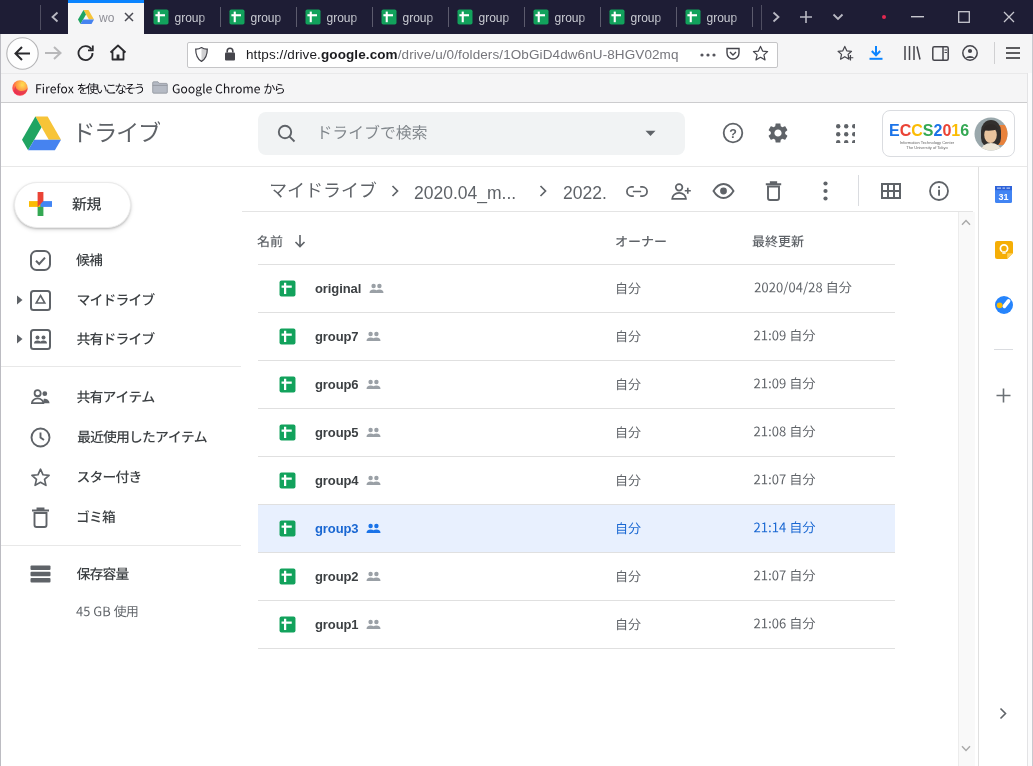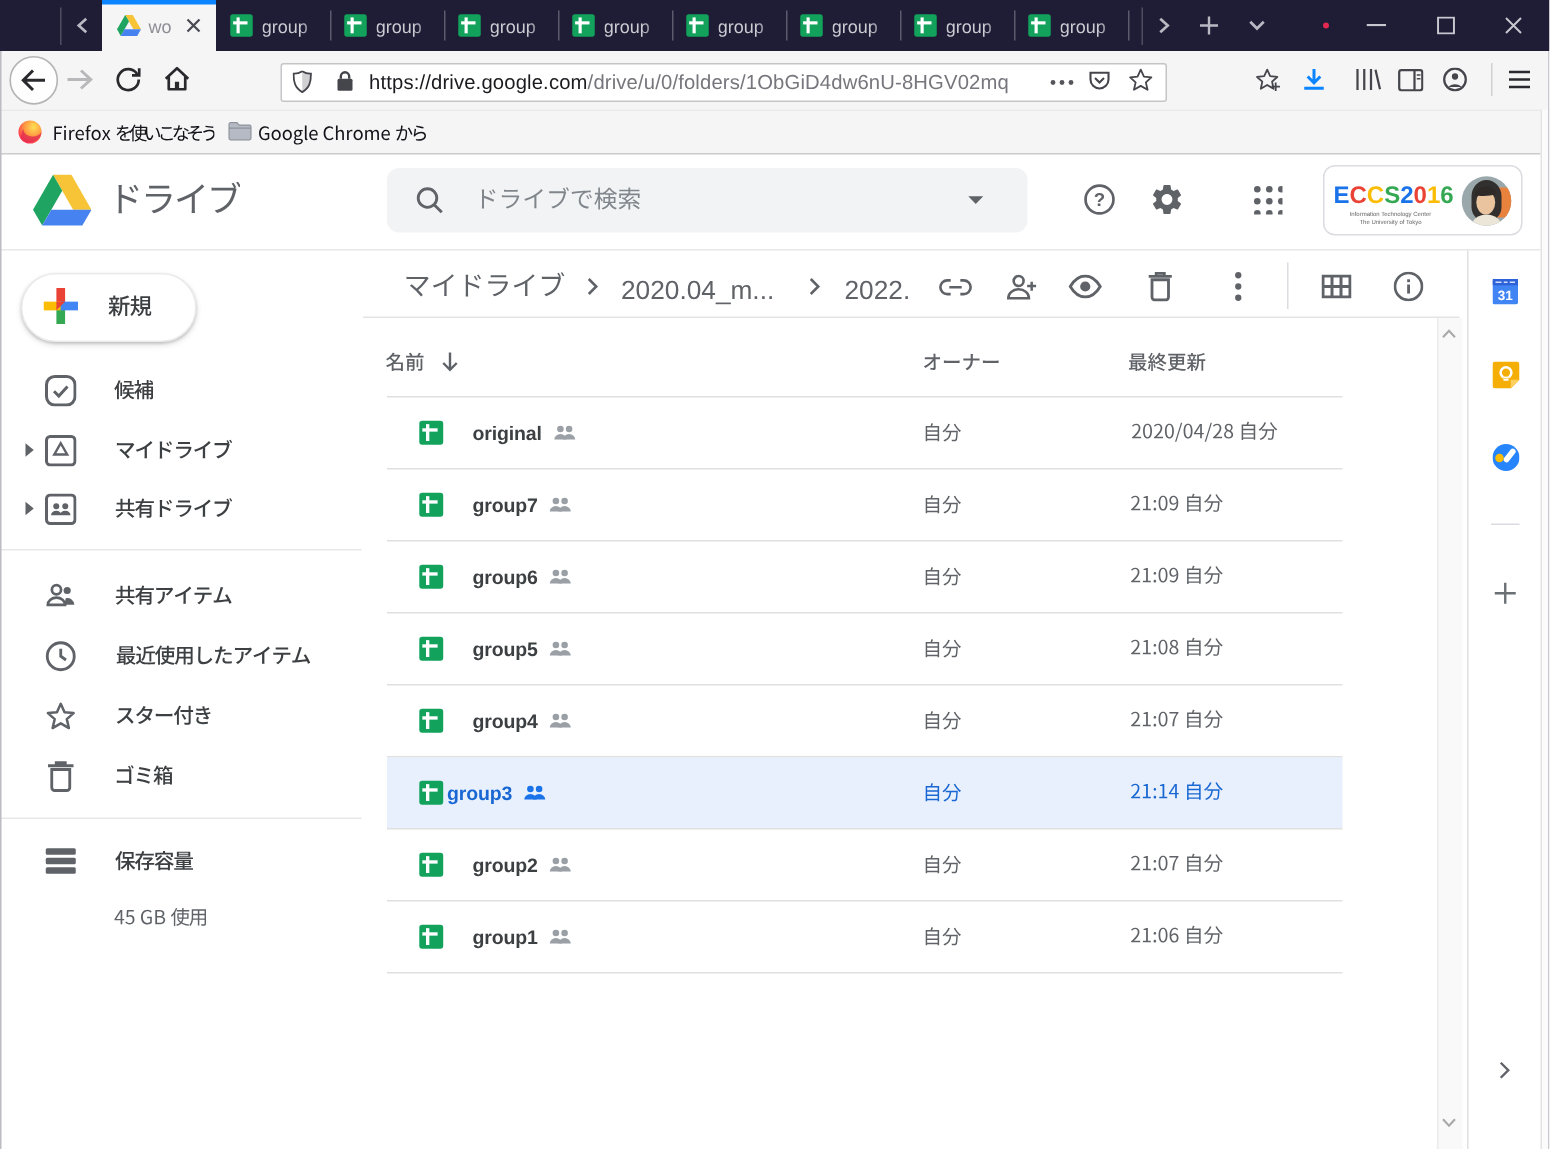--- a/index.html
+++ b/index.html
@@ -142,21 +142,21 @@
   </svg>
 <div class="abs" style="left:187px;top:41.5px;width:589px;height:24px;background:#fff;border:1px solid #c5c5c7;border-radius:2px"></div>
 <svg class="abs" style="left:195px;top:47px" width="13" height="15" viewBox="0 0 13 15">
     <path d="M6.5 0.5 C8.5 1.8 10.5 2.2 12.3 2.1 C12.3 7.5 11.4 11.8 6.5 14.4 C1.6 11.8 0.7 7.5 0.7 2.1 C2.5 2.2 4.5 1.8 6.5 0.5 Z" fill="none" stroke="#45454c" stroke-width="1.2"></path>
     <path d="M6.5 0.5 C8.5 1.8 10.5 2.2 12.3 2.1 C12.3 7.5 11.4 11.8 6.5 14.4 Z" fill="#45454c" opacity=".25"></path>
   </svg>
 <svg class="abs" style="left:224px;top:47px" width="12" height="14" viewBox="0 0 12 14">
     <rect x="1" y="5.5" width="10" height="8" rx="1" fill="#45454c"></rect>
     <path d="M3.2 5.5 V4 a2.8 2.8 0 0 1 5.6 0 V5.5" fill="none" stroke="#45454c" stroke-width="1.6"></path>
   </svg>
-<div class="abs" style="left:246px;top:47px;font-size:13.5px;letter-spacing:.1px;white-space:nowrap"><span style="color:#1b1b1f">https://drive.<b style="font-weight:normal">google.com</b></span><span style="color:#76767c">/drive/u/0/folders/1ObGiD4dw6nU-8HGV02mq</span></div>
+<div class="abs" style="left:246px;top:47px;font-size:13.5px;letter-spacing:.1px;white-space:nowrap"><span style="color:#1b1b1f">https://drive.<b style="font-weight:bold">google.com</b></span><span style="color:#76767c">/drive/u/0/folders/1ObGiD4dw6nU-8HGV02mq</span></div>
 <div class="abs" style="left:730px;top:44px;width:30px;height:20px;background:linear-gradient(90deg,rgba(255,255,255,0),#fff 75%)"></div>
 <svg class="abs" style="left:700px;top:52.5px" width="16" height="4" viewBox="0 0 16 4">
     <circle cx="2" cy="2" r="1.6" fill="#55555c"></circle>
     <circle cx="8" cy="2" r="1.6" fill="#55555c"></circle>
     <circle cx="14" cy="2" r="1.6" fill="#55555c"></circle>
   </svg>
 <svg class="abs" style="left:725px;top:46px" width="16" height="16" viewBox="0 0 16 16">
     <path d="M2 2.5 H14 V7 a6 6 0 0 1 -12 0 Z" fill="none" stroke="#45454c" stroke-width="1.4"></path>
     <path d="M5 6 L8 9 L11 6" fill="none" stroke="#45454c" stroke-width="1.4"></path>
   </svg>
@@ -699,21 +699,21 @@
   </div>
 <div class="abs" style="left:258px;top:505px;width:637px;height:47px;background:#e8f0fe"></div>
 <div class="abs" style="left:258px;top:552px;width:637px;height:1px;background:#e0e0e0"></div>
 <div class="abs" style="left:279px;top:520px;line-height:0">
     <svg width="17" height="17" viewBox="0 0 16 16">
 <rect x="0.5" y="0.5" width="15" height="15" rx="1.8" fill="#12a25c"></rect>
 <rect x="4.7" y="2.6" width="2.1" height="10.6" fill="#fff"></rect>
 <rect x="2.4" y="5.2" width="9.6" height="2.1" fill="#fff"></rect>
 </svg>
   </div>
-<div class="abs" style="left:298px;top:521px;font-size:13px;font-weight:bold;color:#1967d2;letter-spacing:-0.1px">group3<span style="display:inline-block;vertical-align:-1px;margin-left:8px;line-height:0"><svg width="15" height="11" viewBox="0 0 15 11">
+<div class="abs" style="left:315px;top:521px;font-size:13px;font-weight:bold;color:#1967d2;letter-spacing:-0.1px">group3<span style="display:inline-block;vertical-align:-1px;margin-left:8px;line-height:0"><svg width="15" height="11" viewBox="0 0 15 11">
         <circle cx="4.6" cy="3" r="2.2" fill="#1a73e8"></circle>
         <circle cx="10.4" cy="3" r="2.2" fill="#1a73e8"></circle>
         <path d="M0.5 10 a4.1 3.6 0 0 1 8.2 0Z" fill="#1a73e8"></path>
         <path d="M6.3 10 a4.1 3.6 0 0 1 8.2 0Z" fill="#1a73e8"></path>
       </svg></span></div>
 <div style="position:absolute;left:615px;top:517.5px;line-height:0">
     <svg width="26" height="19" viewBox="0 0 26.0 18.8" fill="#1967d2">
       <path transform="translate(0.0 15.08) scale(0.013000 -0.013000)" d="M239 411H774V264H239ZM239 482V631H774V482ZM239 194H774V46H239ZM455 842C447 802 431 747 416 703H163V-81H239V-25H774V-76H853V703H492C509 741 526 787 542 830Z"></path>
       <path transform="translate(13.0 15.08) scale(0.013000 -0.013000)" d="M324 820C262 665 151 527 23 442C41 428 74 399 88 383C213 478 331 628 404 797ZM673 822 601 793C676 644 803 482 914 392C928 413 956 442 977 458C867 535 738 687 673 822ZM187 462V389H392C370 219 314 59 76 -19C93 -35 115 -65 125 -85C382 8 446 190 473 389H732C720 135 705 35 679 9C669 -1 657 -4 637 -4C613 -4 552 -3 486 3C500 -18 509 -50 511 -72C574 -76 636 -77 670 -74C704 -71 727 -64 747 -38C782 0 796 115 811 426C812 436 812 462 812 462Z"></path>
     </svg>

